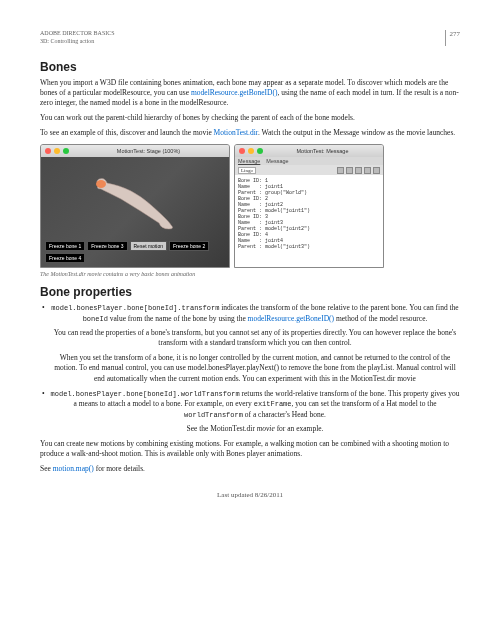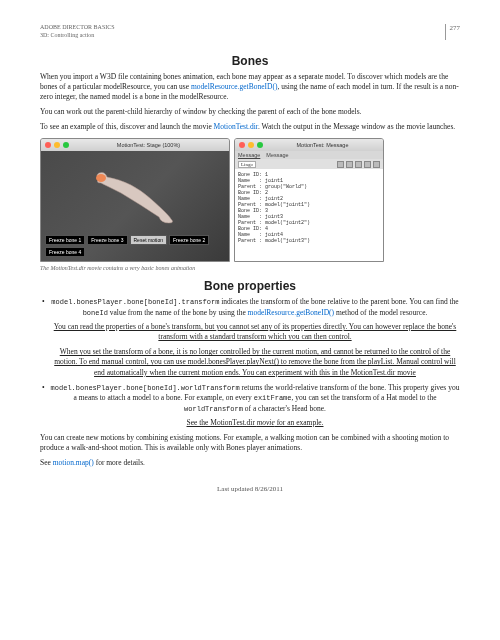--- a/index.html
+++ b/index.html
@@ -1,21 +1,21 @@
 <!DOCTYPE html>
 <html><head>
 <meta charset="utf-8">
 <style>
   * { margin: 0; padding: 0; box-sizing: border-box; }
   body { font-family: Georgia, serif; font-size: 9px; color: #333; background: #fff; width: 500px; }
-  .page { padding: 24px 40px 20px 40px; position: relative; }
+  .page { padding: 30px 40px 20px 40px; position: relative; }
   .header { display: flex; justify-content: space-between; font-size: 6px; color: #666; border-bottom: none; margin-bottom: 14px; }
   .header-left { line-height: 1.3; }
   .page-num { font-size: 7px; border-left: 1px solid #999; padding-left: 4px; }
-  h2 { font-size: 12px; font-weight: bold; color: #222; margin: 8px 0 4px 0; font-family: Arial, sans-serif; text-align: center; }
+  h2 { font-size: 12px; font-weight: bold; color: #222; margin: 8px 0 4px 0; font-family: Arial, sans-serif; }
   p { font-size: 7.5px; line-height: 1.35; margin-bottom: 5px; color: #222; }
   .link { color: #0066cc; }
   .code { font-family: "Courier New", monospace; font-size: 7px; }
   .figure { margin: 6px 0; }
   .figure-row { display: flex; gap: 4px; }
   .stage-window { width: 190px; border: 1px solid #888; background: #ddd; border-radius: 3px 3px 0 0; overflow: hidden; }
   .titlebar { display: flex; align-items: center; background: linear-gradient(#e8e8e8,#d0d0d0); height: 12px; padding: 0 4px; gap: 3px; font-size: 6px; }
   .tl-dot { width: 6px; height: 6px; border-radius: 50%; }
   .tl-red { background: #ff5f57; } .tl-yel { background: #febc2e; } .tl-grn { background: #28c840; }
   .titlebar-text { flex: 1; text-align: center; color: #333; font-family: Arial, sans-serif; font-size: 5.5px; }
@@ -27,41 +27,41 @@
   .message-window { width: 150px; border: 1px solid #888; background: #f0f0f0; border-radius: 3px 3px 0 0; overflow: hidden; display: flex; flex-direction: column; }
   .msg-tabs { display: flex; background: #d8d8d8; font-size: 5.5px; color: #444; padding: 1px 3px; gap: 6px; font-family: Arial, sans-serif; }
   .msg-toolbar { background: #e0e0e0; height: 10px; display: flex; align-items: center; padding: 0 3px; gap: 2px; font-size: 5px;}
   .msg-select { background: #fff; border: 1px solid #aaa; font-size: 5px; padding: 0 2px; }
   .msg-icon { width: 7px; height: 7px; background: #bbb; border: 1px solid #888; }
   .msg-body { background: #fff; flex: 1; font-family: "Courier New", monospace; font-size: 5px; padding: 3px; line-height: 1.2; color: #333; white-space: pre; height: 88px; overflow: hidden; position: relative; }
   .caption { font-size: 6px; font-style: italic; color: #666; margin-top: 3px; }
   ul { list-style: none; padding-left: 10px; }
   li { font-size: 7.5px; line-height: 1.35; margin-bottom: 5px; position: relative; color: #222; text-align: center; }
   li::before { content: "•"; position: absolute; left: -8px; }
-  li p { margin-top: 4px; text-decoration: underline; }
+  li p { margin-top: 4px; }
   .footer { text-align: center; font-size: 7px; color: #555; margin-top: 16px; }
 </style>
 </head>
 <body>
 
 <div class="page">
 
   <div class="header">
     <div class="header-left">
       <div>ADOBE DIRECTOR BASICS</div>
       <div>3D: Controlling action</div>
     </div>
     <div class="page-num">277</div>
   </div>
 
   <h2>Bones</h2>
   <p>
     <span>When you import a W3D file containing bones animation, each bone may appear as a separate model. To discover which models are the bones of a particular modelResource, you can use </span><span class="link">modelResource.getBoneID()</span><span>, using the name of each model in turn. If the result is a non-zero integer, the named model is a bone in the modelResource.</span>
   </p>
-  <p>You can work out the parent-child hierarchy of window by checking the parent of each of the bone models.</p>
+  <p>You can work out the parent-child hierarchy of bones by checking the parent of each of the bone models.</p>
   <p>
     <span>To see an example of this, discover and launch the movie </span><span class="link">MotionTest.dir</span><span>. Watch the output in the Message window as the movie launches.</span>
   </p>
 
   <div class="figure">
     <div class="figure-row">
       <div class="stage-window">
         <div class="titlebar">
           <div class="tl-dot tl-red"></div>
           <div class="tl-dot tl-yel"></div>

